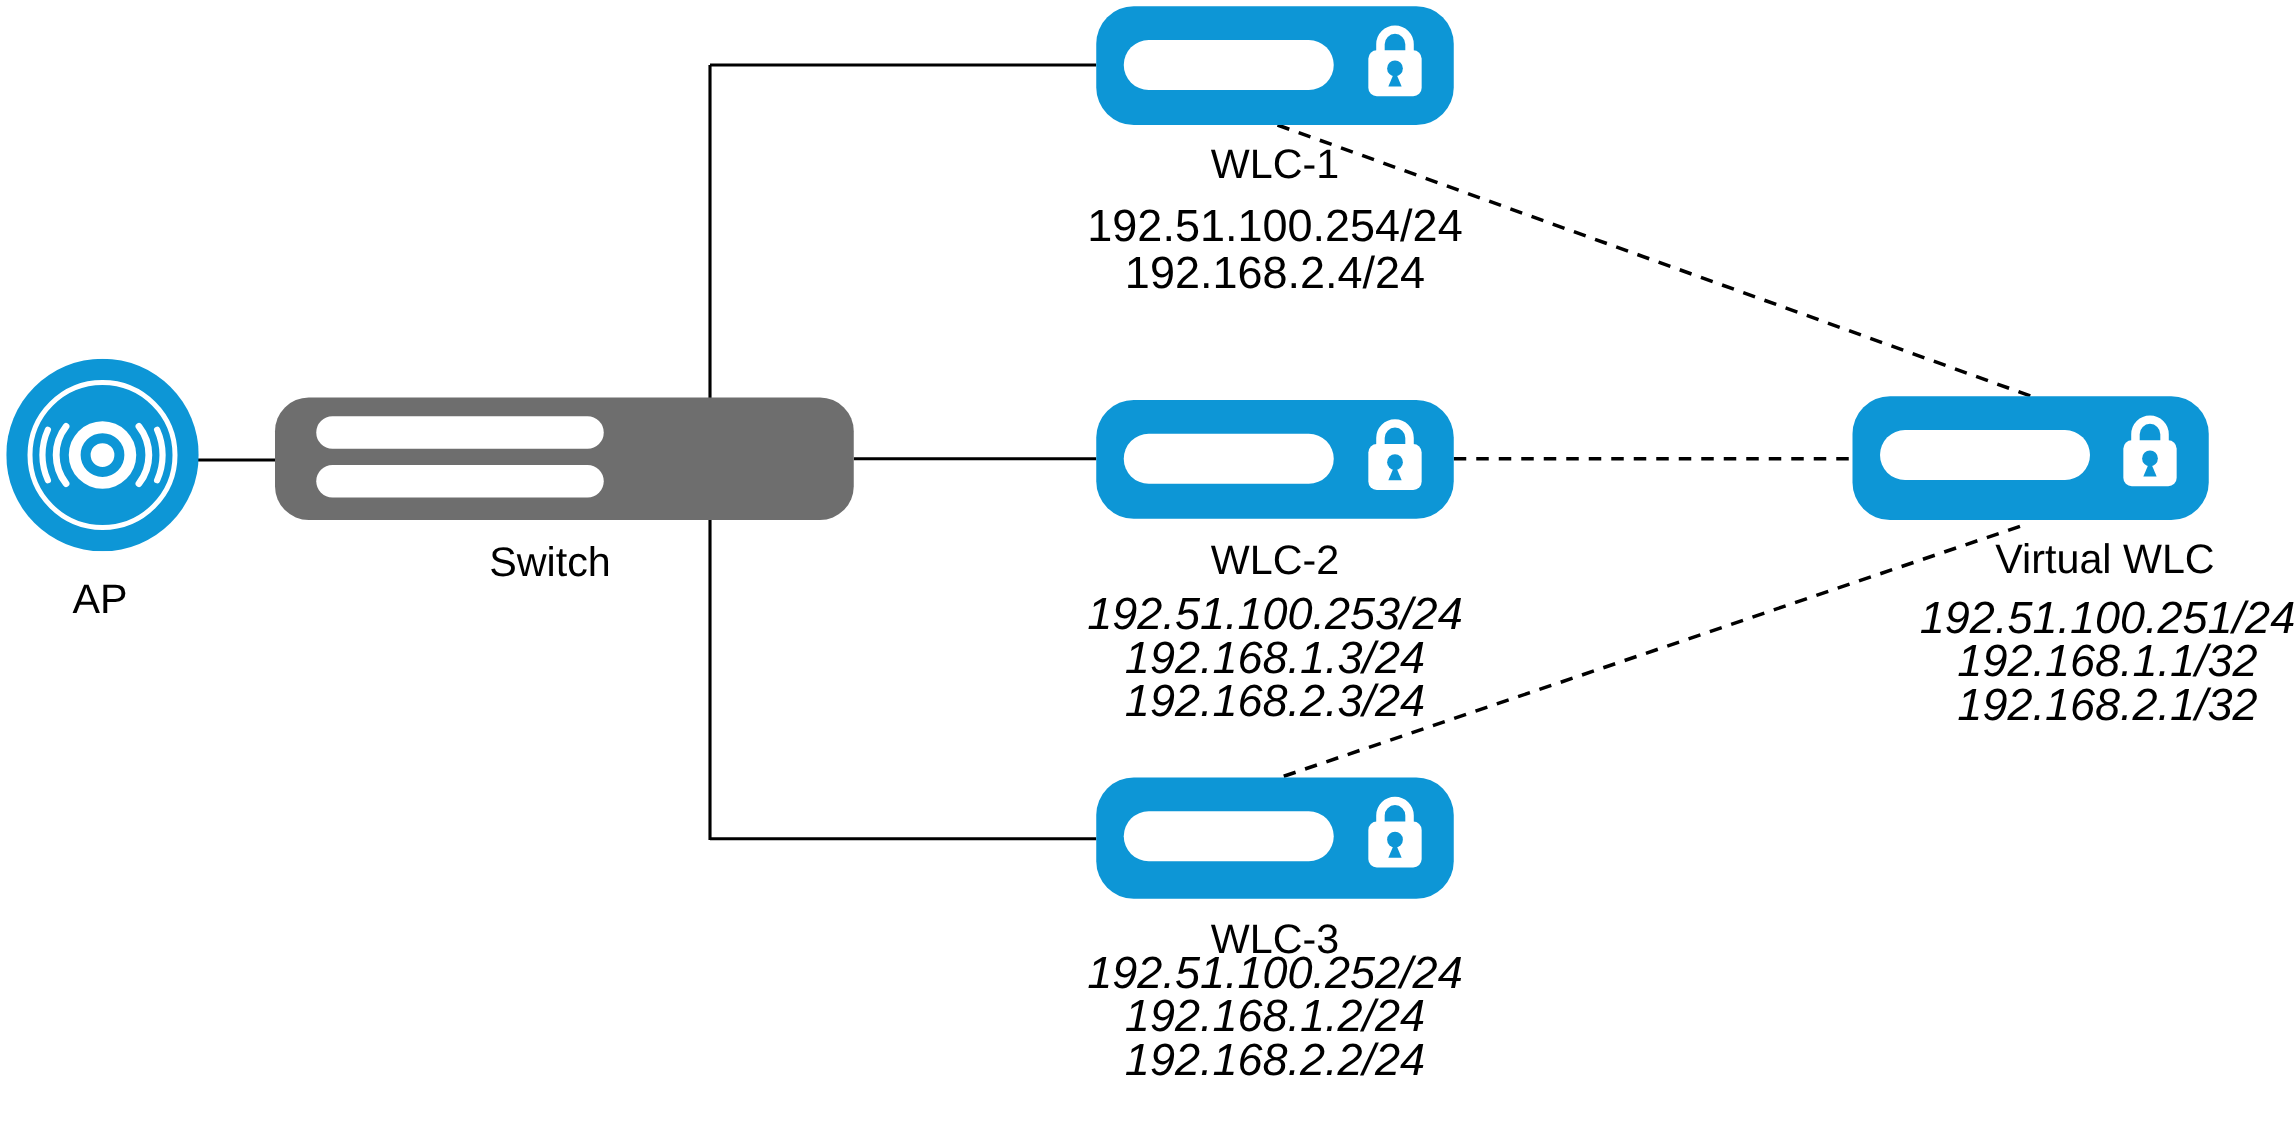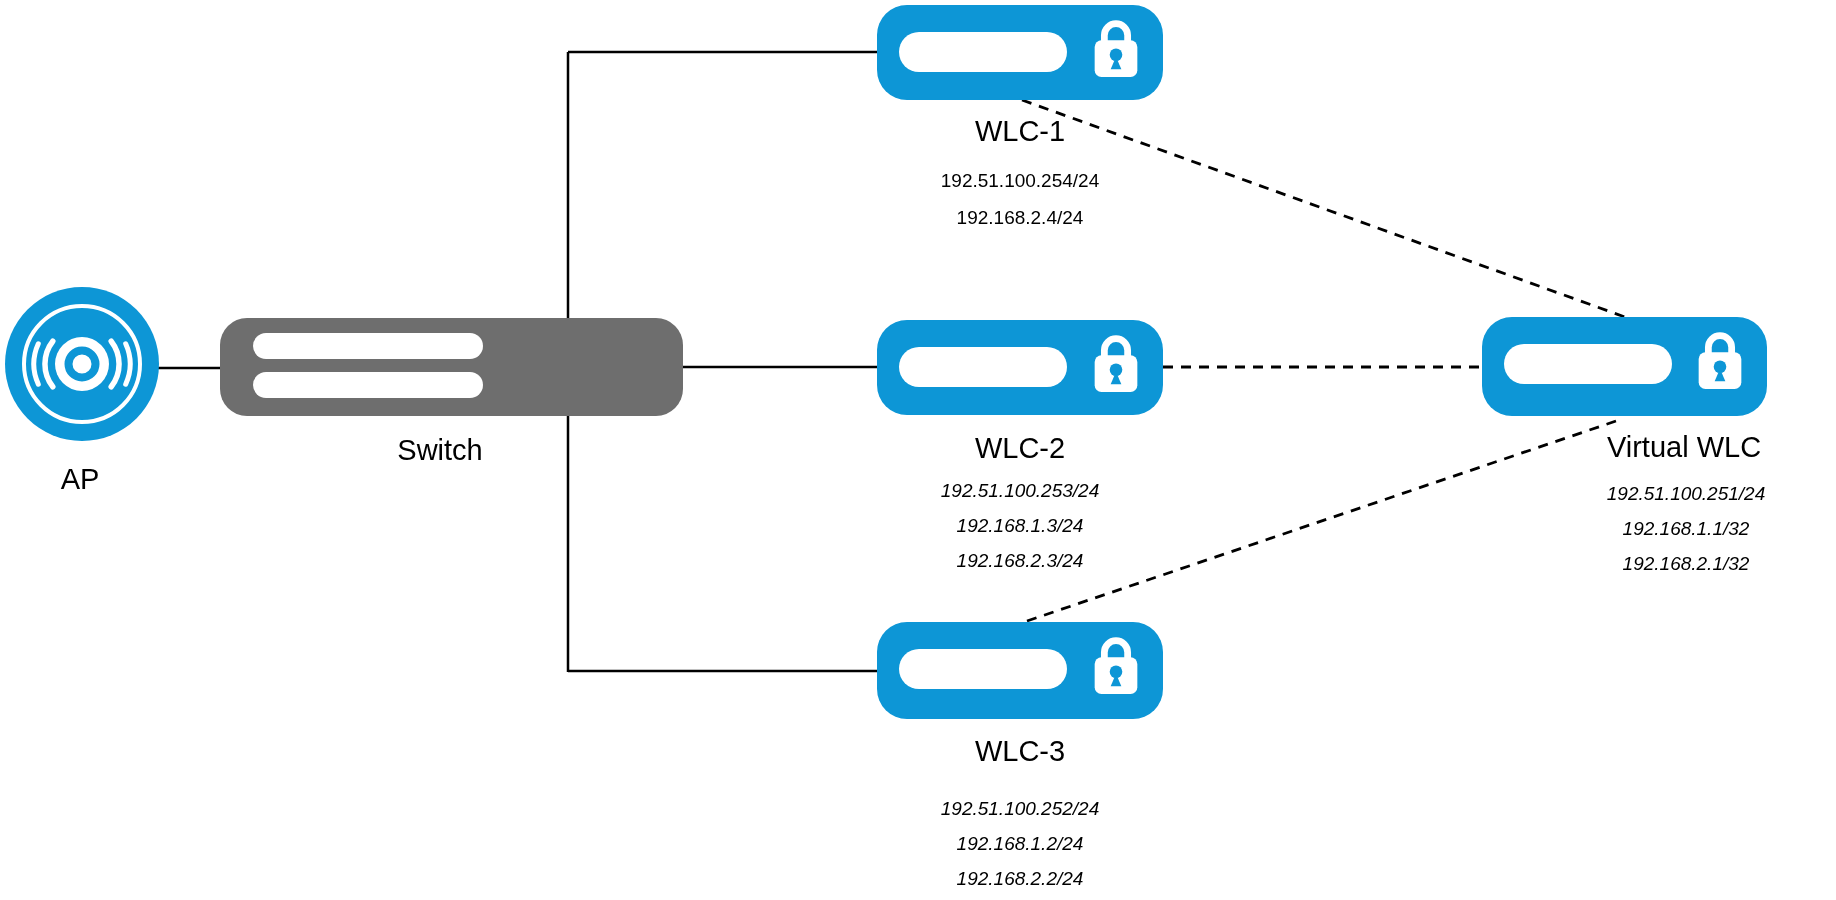--- a/index.html
+++ b/index.html
@@ -37,39 +37,39 @@
     position:absolute;right:24px;top:9px;width:46px;height:64px;
   }
   .wlc1{left:877px;top:5px;width:286px;height:95px;}
   .wlc2{left:877px;top:320px;width:286px;height:95px;}
   .wlc3{left:877px;top:622px;width:286px;height:97px;}
   .vwlc{left:1482px;top:317px;width:285px;height:99px;}
   
   .lbl{
     position:absolute;z-index:2;
     transform:translateX(-50%);
-    font-size:29px;color:#000000;line-height:34px;
+    font-size:33px;color:#000000;line-height:34px;
     white-space:nowrap;text-align:center;
   }
   .ips{
     position:absolute;z-index:2;
     transform:translateX(-50%);
-    font-size:19px;color:#000000;
+    font-size:36px;color:#000000;
     text-align:center;white-space:nowrap;
   }
   .ips div{line-height:37px;}
   .ips.tight div{line-height:35px;font-style:italic;}
   .lbl-ap{left:80px;top:462px;text-align:right;}
   .lbl-switch{left:440px;top:433px;}
   .lbl-wlc1{left:1020px;top:114px;}
   .ips-wlc1{left:1020px;top:162px;}
   .lbl-wlc2{left:1020px;top:431px;}
   .ips-wlc2{left:1020px;top:473px;}
   .lbl-wlc3{left:1020px;top:734px;}
-  .ips-wlc3{left:1020px;top:791px;}
+  .ips-wlc3{left:1020px;top:760px;}
   .lbl-vwlc{left:1684px;top:430px;}
   .ips-vwlc{left:1686px;top:476px;}
 </style>
 </head>
 <body>
 
 <div class="canvas">
 
   <svg class="connectors" width="1836" height="900">
 

